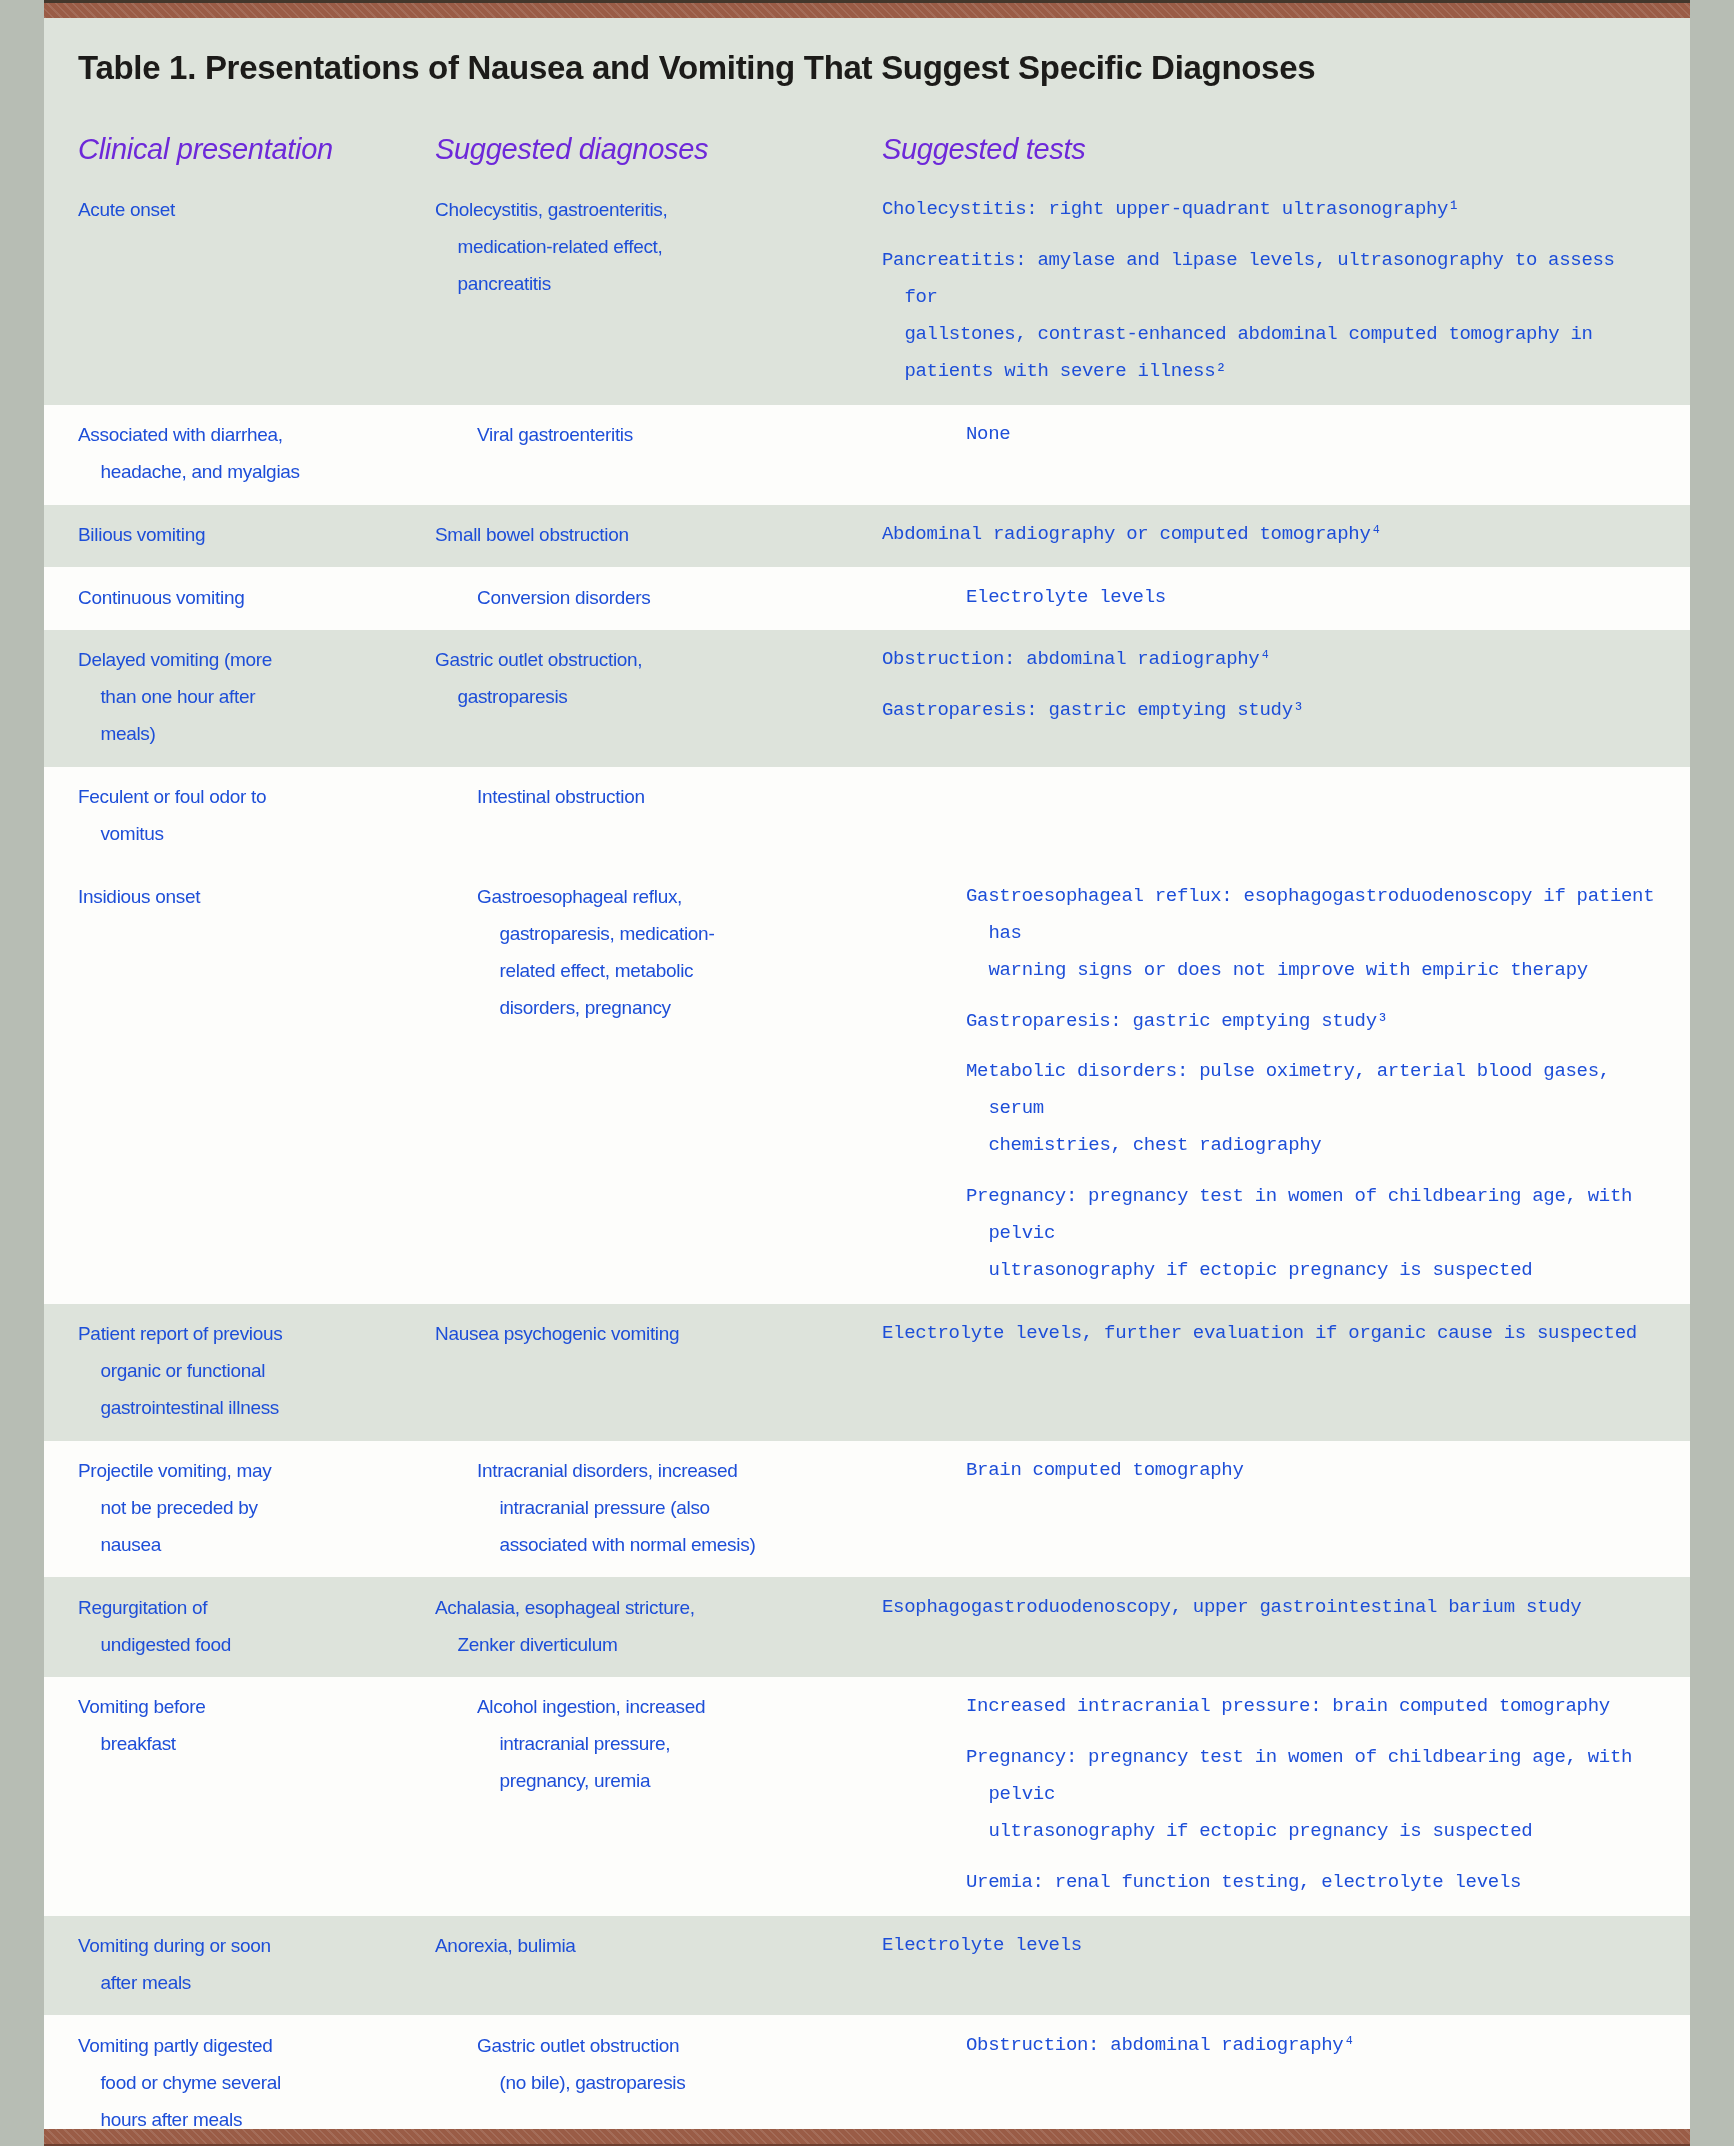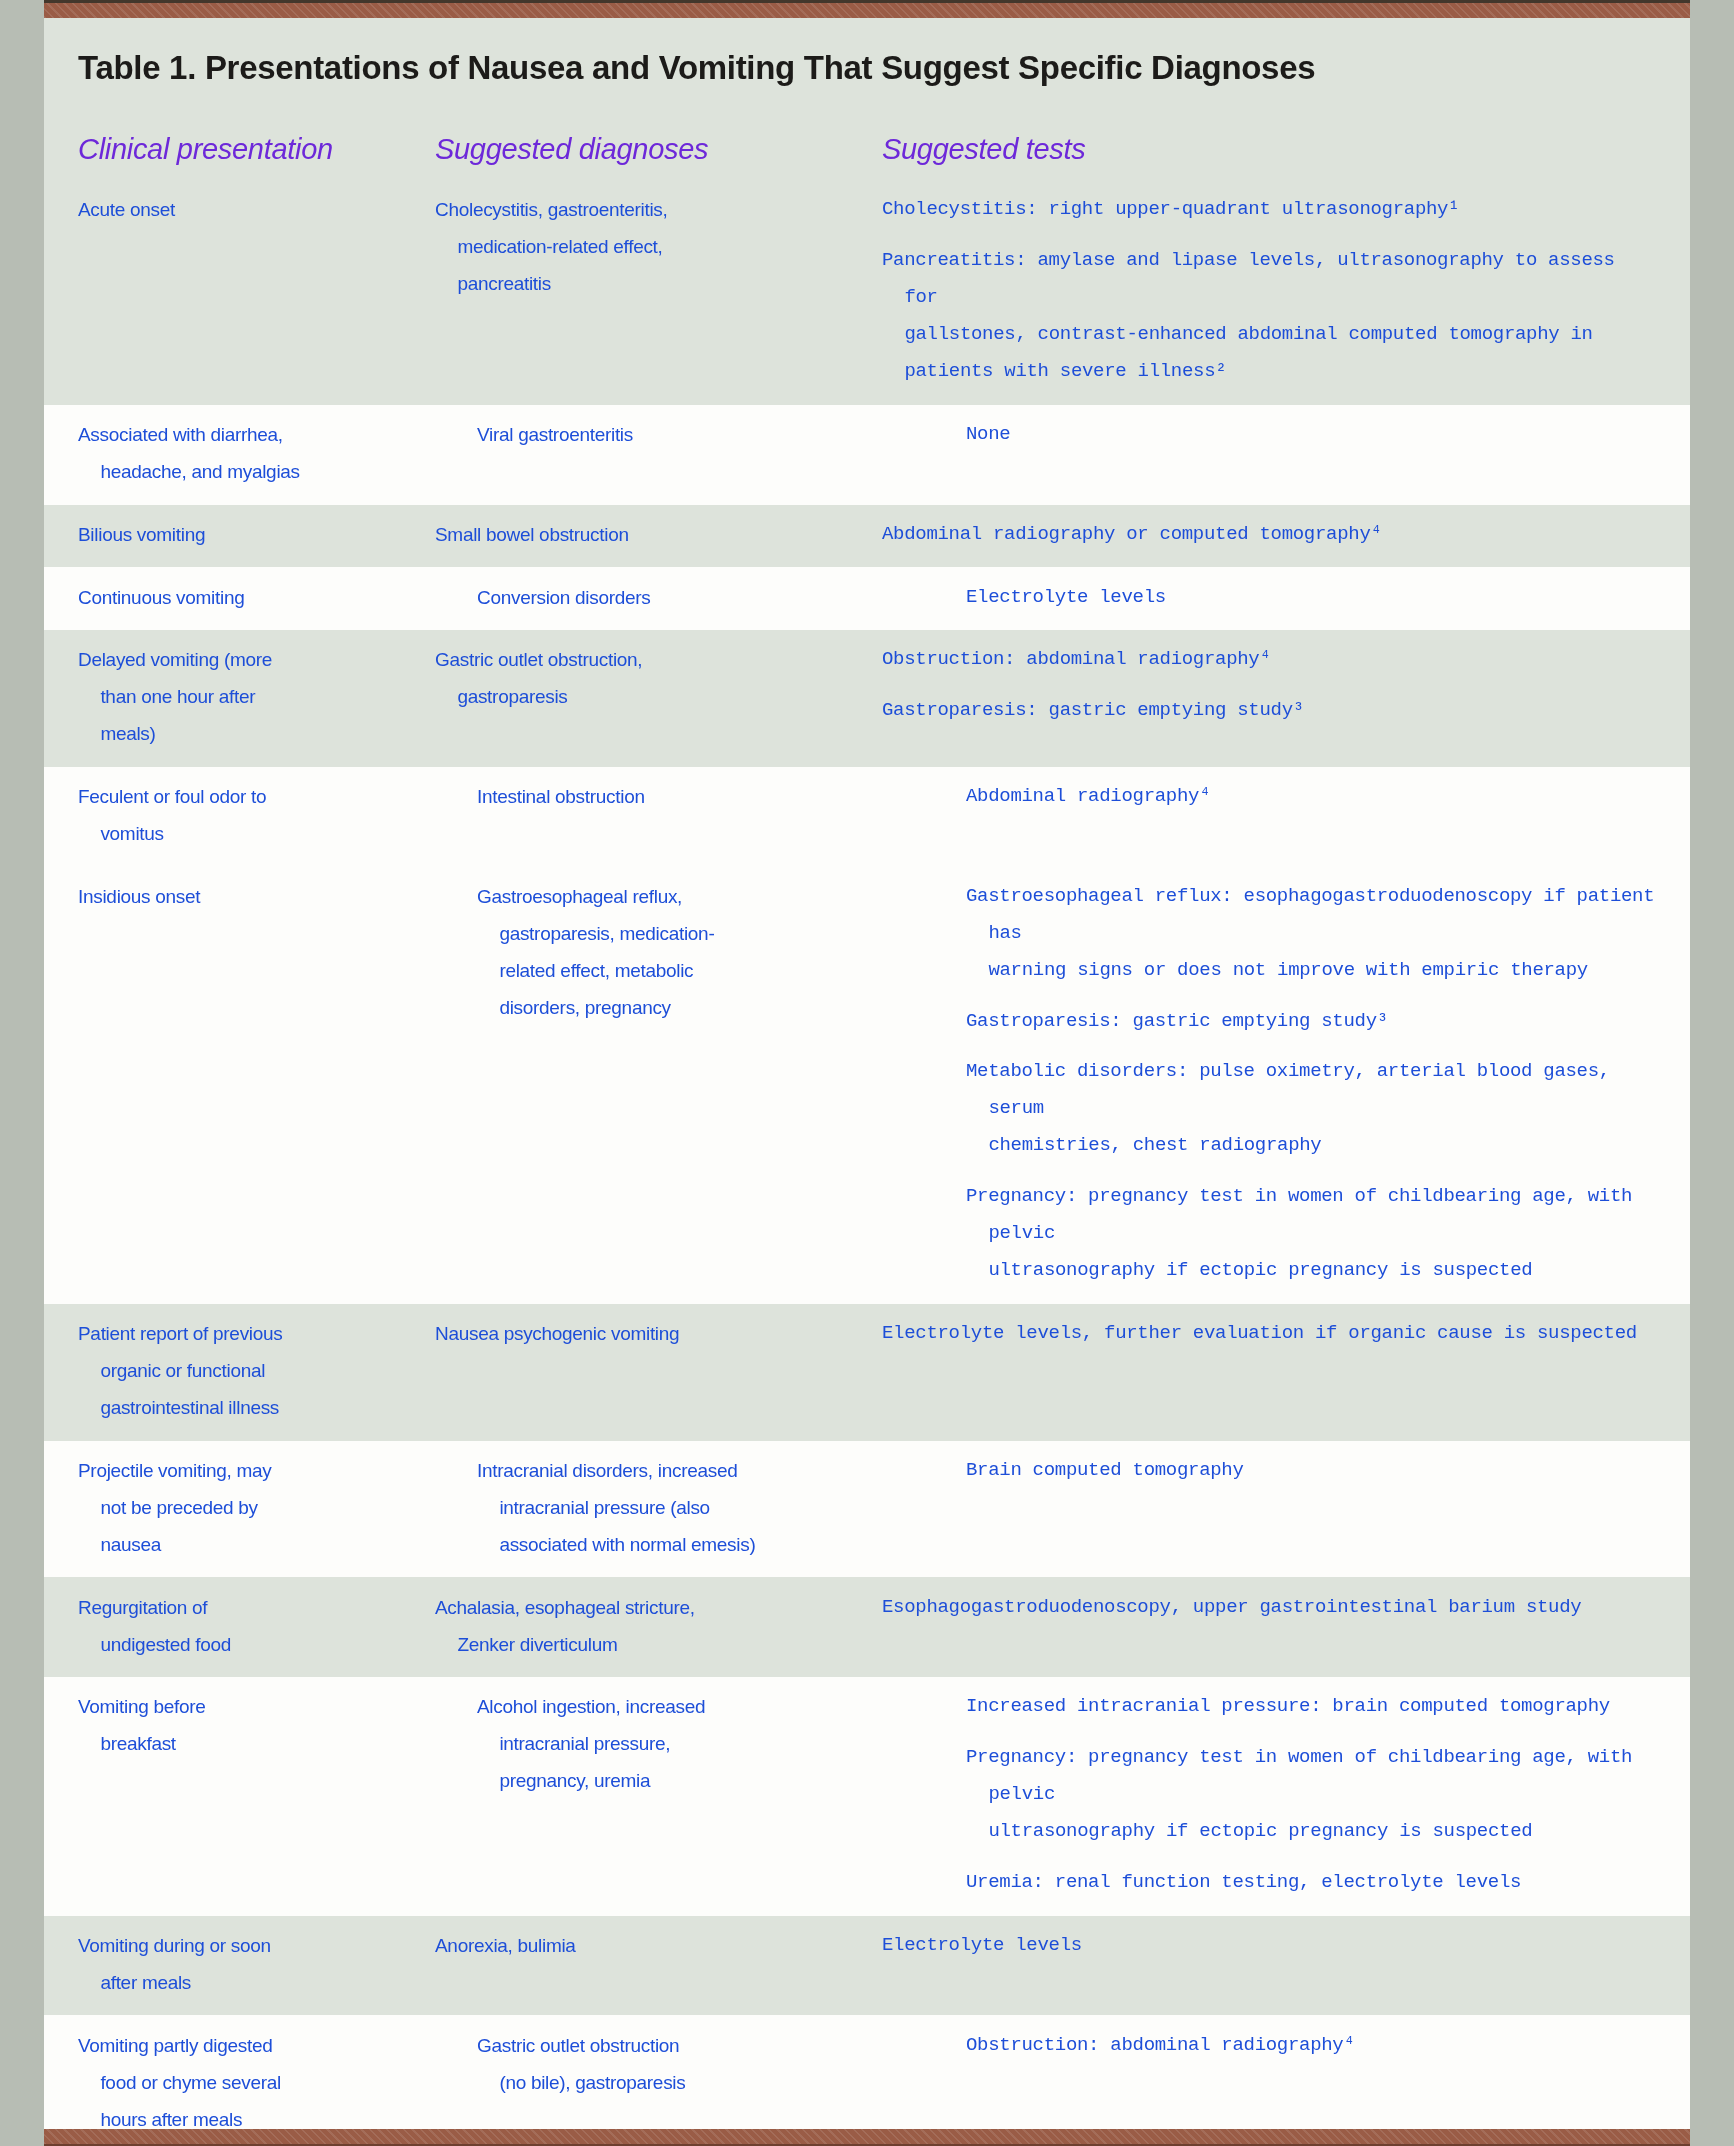--- a/index.html
+++ b/index.html
@@ -147,21 +147,20 @@
 meals)</div>
     <div class="cell c2">Gastric outlet obstruction,
 gastroparesis</div>
     <div class="cell c3"><div class="test-para">Obstruction: abdominal radiography⁴</div><div class="test-para">Gastroparesis: gastric emptying study³</div></div>
   </div>
 
   <div class="row light">
     <div class="cell c1">Feculent or foul odor to
 vomitus</div>
     <div class="cell c2">Intestinal obstruction</div>
-    <div class="cell c3"><div class="test-para">Abdominal radiography⁴</div></div>
   </div>
 
 
   <div class="row light">
     <div class="cell c1">Insidious onset</div>
     <div class="cell c2">Gastroesophageal reflux,
 gastroparesis, medication-
 related effect, metabolic
 disorders, pregnancy</div>
     <div class="cell c3"><div class="test-para">Gastroesophageal reflux: esophagogastroduodenoscopy if patient has

